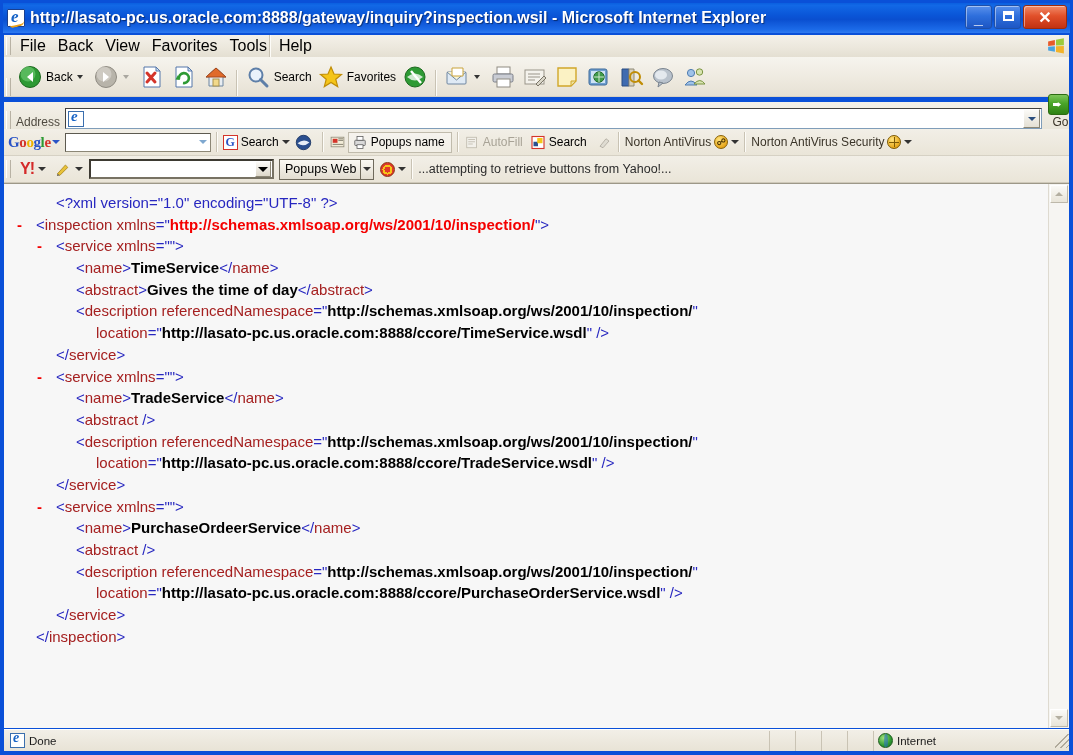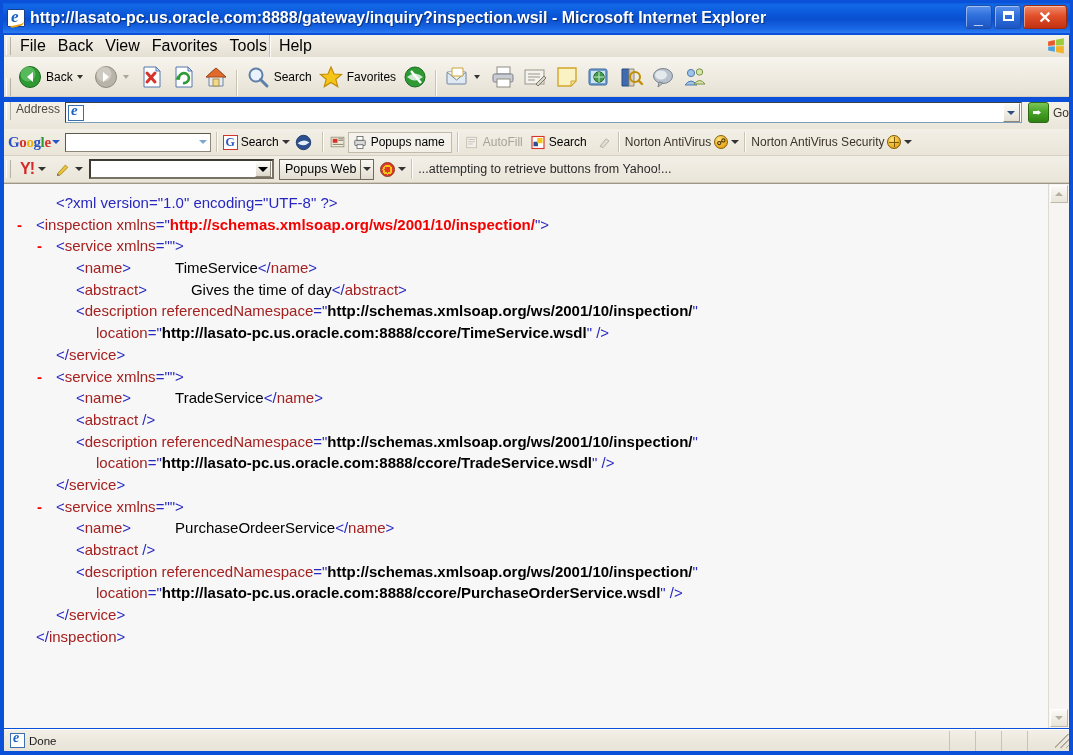--- a/index.html
+++ b/index.html
@@ -108,21 +108,21 @@
   .tb-sep {
     width: 1px; height: 26px; margin: 0 4px;
     border-left: 1px solid #c9c3b4; border-right: 1px solid #fdfcf8;
   }
   .ico { width: 26px; height: 26px; flex: none; }
 
   
   .addrbar {
     position: absolute; left: 4px; top: 102px; right: 4px; height: 27px;
     background: linear-gradient(to bottom, #f4f1e9 0%, #eae6da 100%);
-    display: flex; align-items: flex-start;
+    display: flex; align-items: flex-end;
   }
   .addr-label { font-size: 12px; color: #4f4a40; margin: 0 5px 0 2px; }
   .addr-field {
     flex: 1; height: 21px; background: #fff;
     border: 1px solid #7f9db9; border-top-color: #404040; border-left-color: #404040;
     display: flex; align-items: center; position: relative;
   }
   .addr-ico {
     width: 16px; height: 16px; margin: 0 3px 0 2px; flex: none; position: relative;
     background: #fff; border: 1px solid #3b6fae;
@@ -137,21 +137,21 @@
     width: 17px; height: 19px; flex: none; margin-right: 1px;
     background: linear-gradient(to bottom,#fbfaf7,#e4e0d4);
     border: 1px solid #fff; border-right-color:#8c8776; border-bottom-color:#8c8776;
     display: flex; align-items: center; justify-content: center;
   }
   .caret-dn {
     width: 0; height: 0;
     border-left: 4px solid transparent; border-right: 4px solid transparent;
     border-top: 4px solid #2a4d7d;
   }
-  .go-btn { display: flex; align-items: center; margin-left: 6px; }
+  .go-btn { display: flex; align-items: center; margin-left: 6px; flex-direction: column; }
   .go-ico {
     width: 21px; height: 21px; flex: none; border-radius: 3px;
     background: linear-gradient(to bottom, #7ec55a 0%, #49a528 45%, #2f8213 100%);
     border: 1px solid #2c6b12; position: relative;
   }
   .go-ico::after {
     content: ""; position: absolute; left: 4px; top: 7px;
     width: 8px; height: 5px; background: #fff;
     clip-path: polygon(0 1px, 60% 1px, 60% 0, 100% 50%, 60% 100%, 60% 4px, 0 4px);
   }
@@ -264,21 +264,21 @@
   }
   .xml .ln { height: 21.7px; }
   .tk-decl  { color: #2727c0; }
   .tk-tag   { color: #2727c0; }
   .tk-name  { color: #a52020; }
   .tk-attr  { color: #a52020; }
   .tk-eq    { color: #2727c0; }
   .tk-qt    { color: #2727c0; }
   .tk-valr  { color: #f40000; font-weight: bold; }
   .tk-valk  { color: #000; font-weight: bold; }
-  .tk-txt   { color: #000; font-weight: normal; margin-left: 44px; }
+  .tk-txt   { color: #000; font-weight: bold; }
   .tk-minus { color: #f40000; font-weight: bold; }
 
   
   .vscroll {
     position: absolute; right: 0; top: 0; bottom: 0; width: 21px;
     background: #f6f5f2; border-left: 1px solid #dedad0;
   }
   .vbtn {
     position: absolute; left: 1px; width: 18px; height: 18px;
     background: linear-gradient(to bottom,#fbfaf7,#e8e4d8);
@@ -620,16 +620,20 @@
 
   <div class="statusbar">
     <div class="sb-pane first">
       <div class="sb-ico"></div>
       <div class="sb-text">Done</div>
     </div>
     <div class="sb-pane" style="width:26px"></div>
     <div class="sb-pane" style="width:26px"></div>
     <div class="sb-pane" style="width:26px"></div>
     <div class="sb-pane" style="width:26px"></div>
+    <div class="sb-pane" style="width:180px">
+      <div class="globe-ico"></div>
+      <div class="sb-text">Internet</div>
+    </div>
     <div class="sb-grip"></div>
   </div>
 
 </div>
 
 </body></html>

